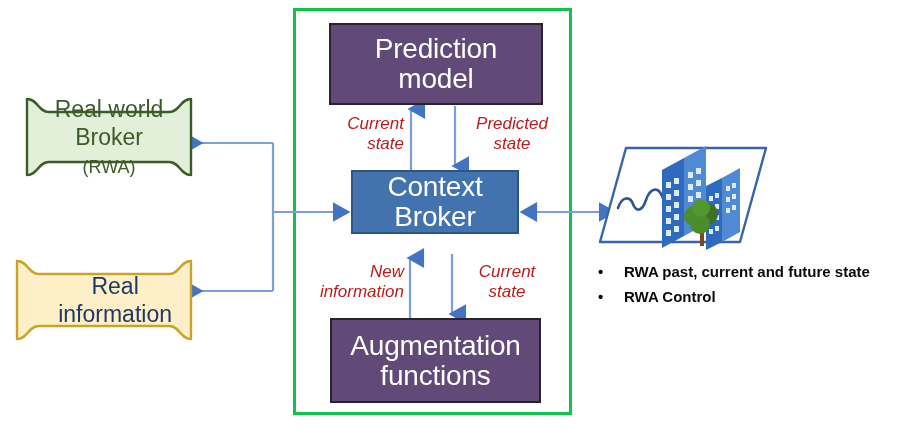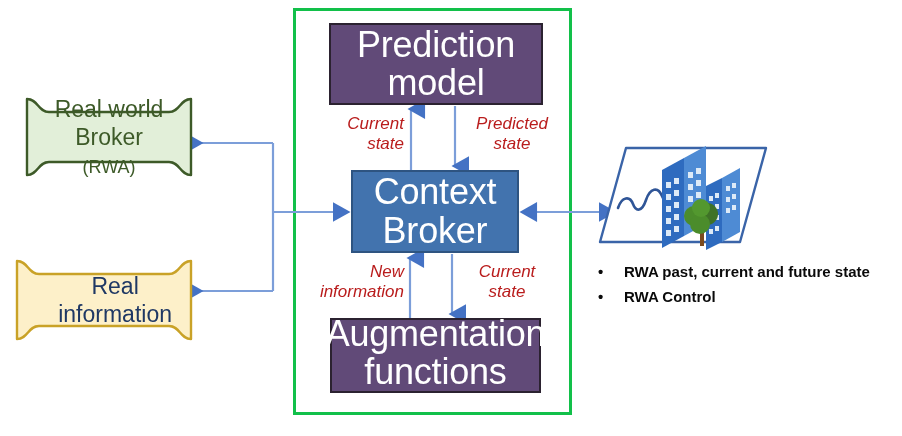--- a/index.html
+++ b/index.html
@@ -40,28 +40,28 @@
   }
   .box-purple {
     background: #614A78;
     border: 2px solid #2B2230;
   }
   .box-blue {
     background: #4273AE;
     border: 2px solid #2E5481;
   }
   .box-label {
-    font-size: 36px;
+    font-size: 28px;
     letter-spacing: -0.2px;
     padding: 0 6px;
   }
 
   #prediction-model { left: 329px; top: 23px; width: 214px; height: 82px; }
-  #context-broker  { left: 351px; top: 170px; width: 168px; height: 83px; }
-  #augmentation-functions { left: 330px; top: 318px; width: 211px; height: 75px; align-items: flex-end; }
+  #context-broker  { left: 351px; top: 170px; width: 168px; height: 64px; }
+  #augmentation-functions { left: 330px; top: 318px; width: 211px; height: 85px; }
 
   
   .card-shape {
     box-sizing: border-box;
     display: flex;
     align-items: center;
     justify-content: flex-end;
     text-align: center;
   }
   .card-shape svg { position: absolute; left: 0; top: 0; }

